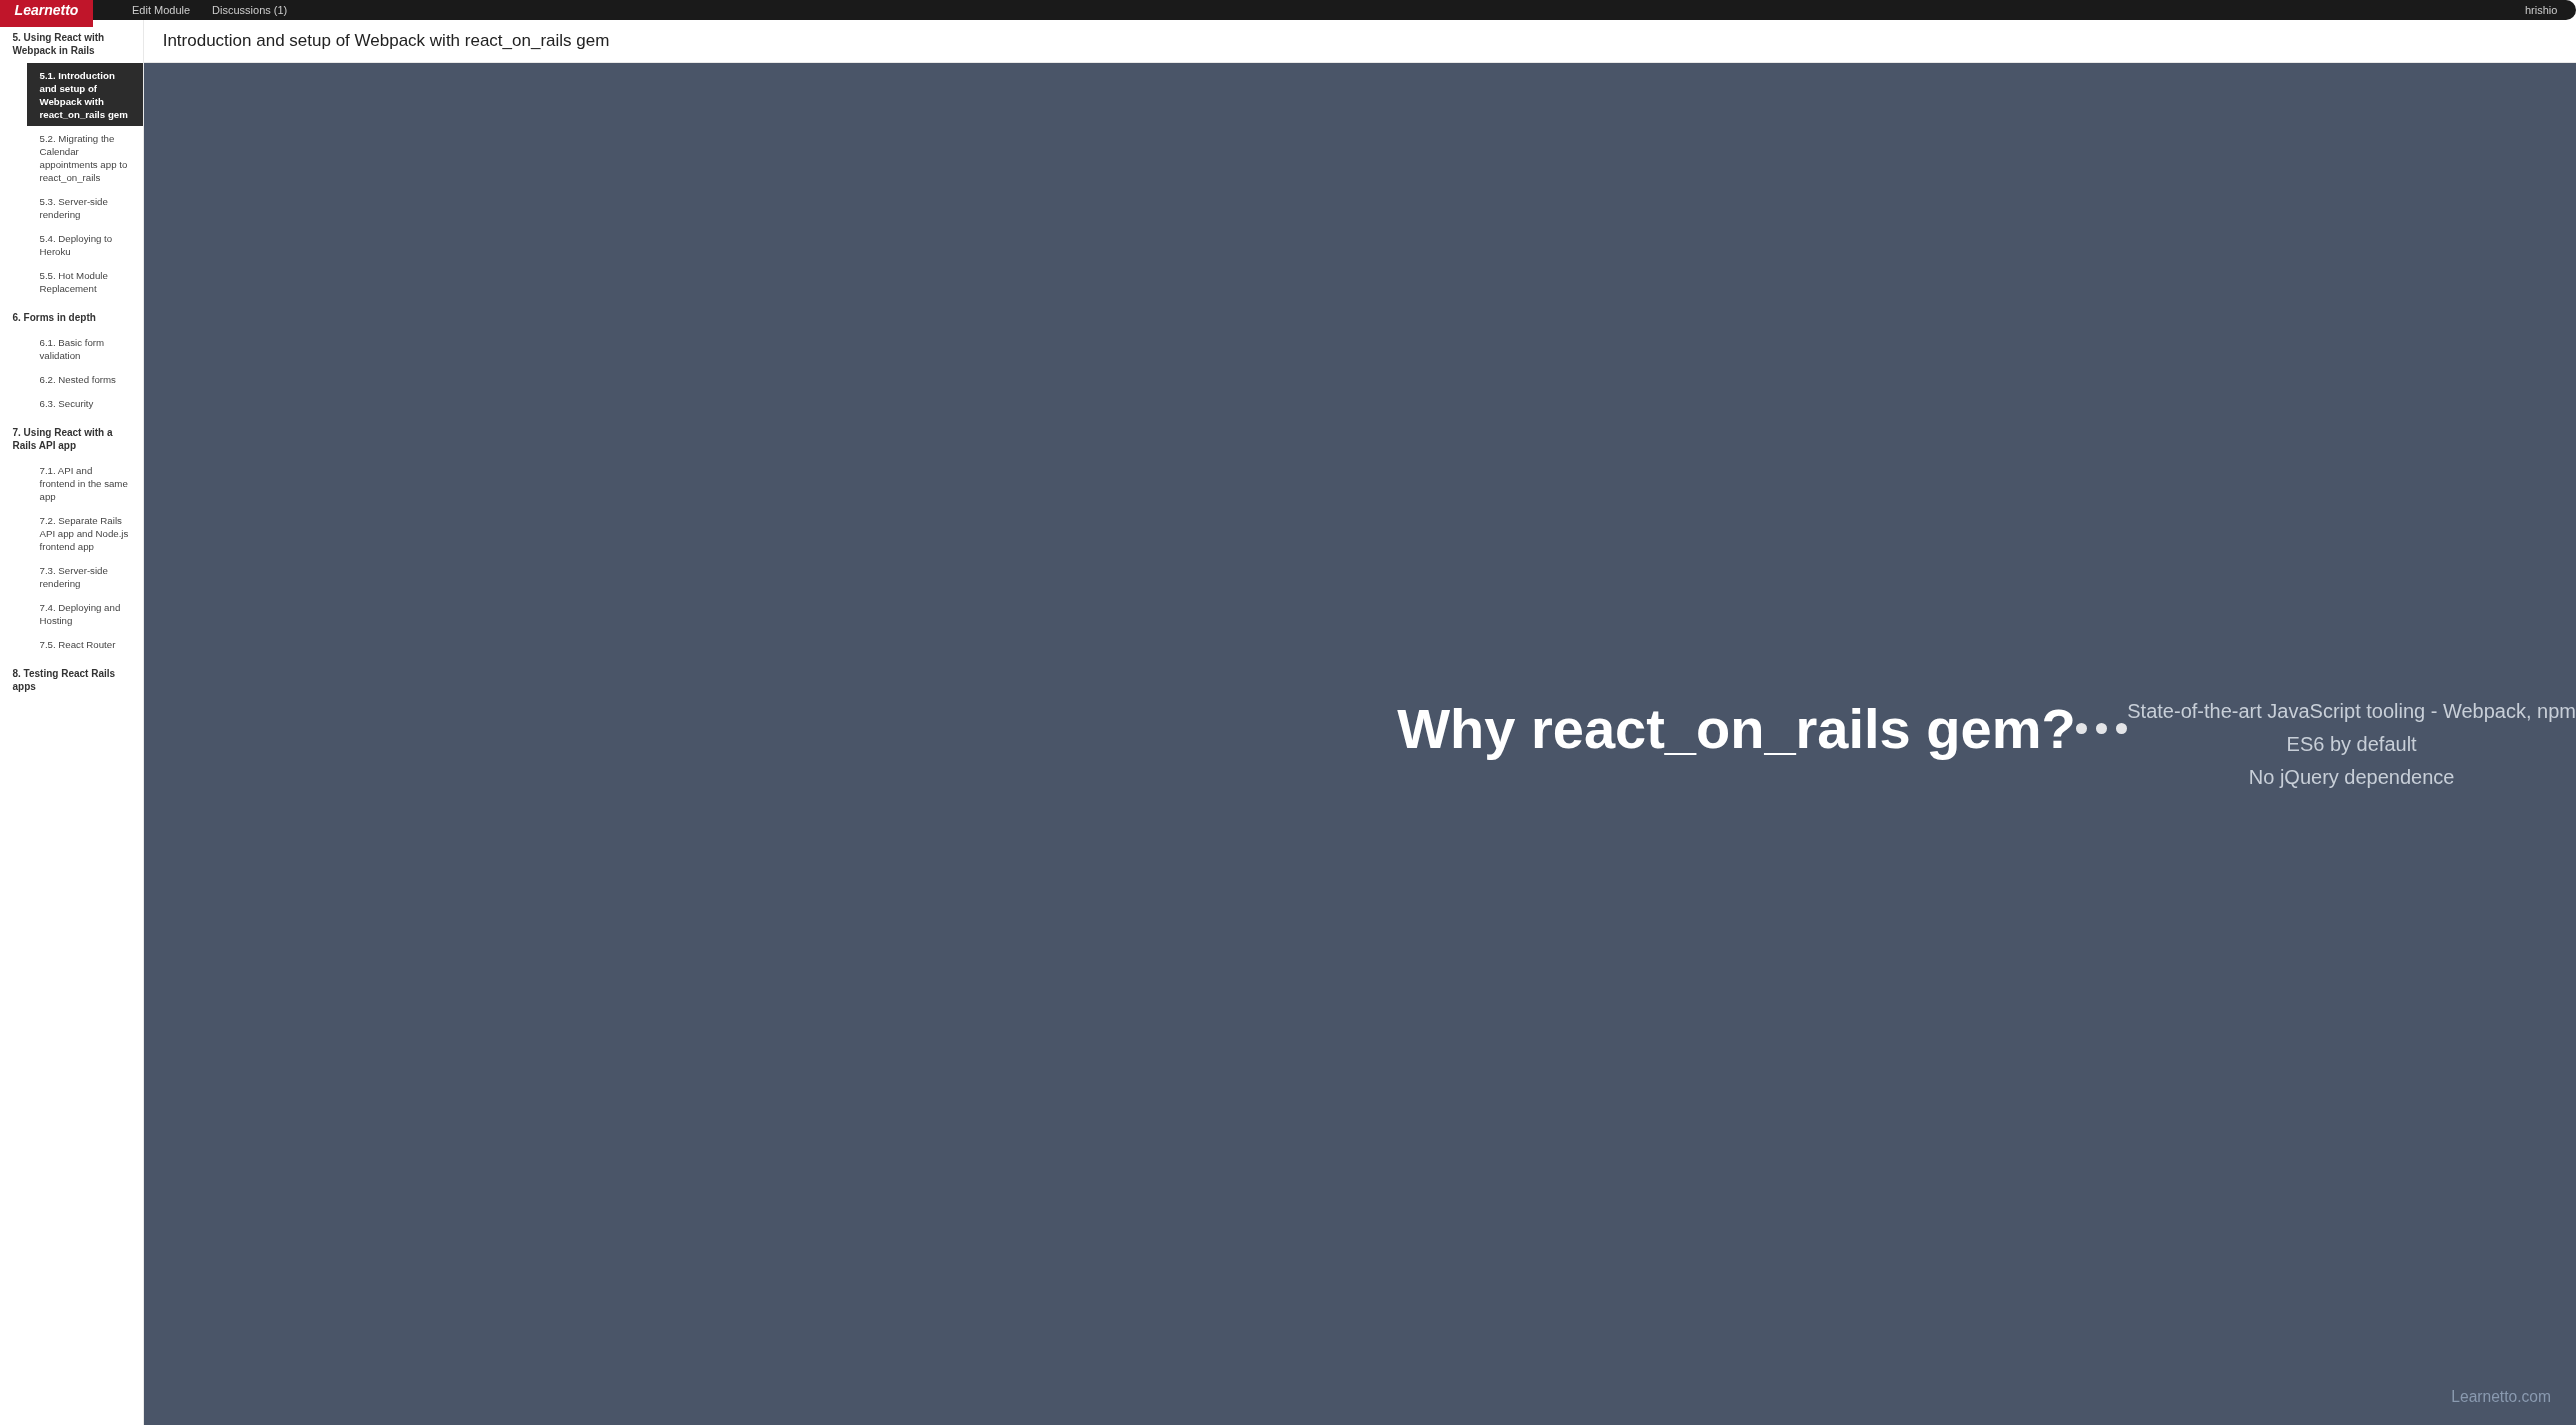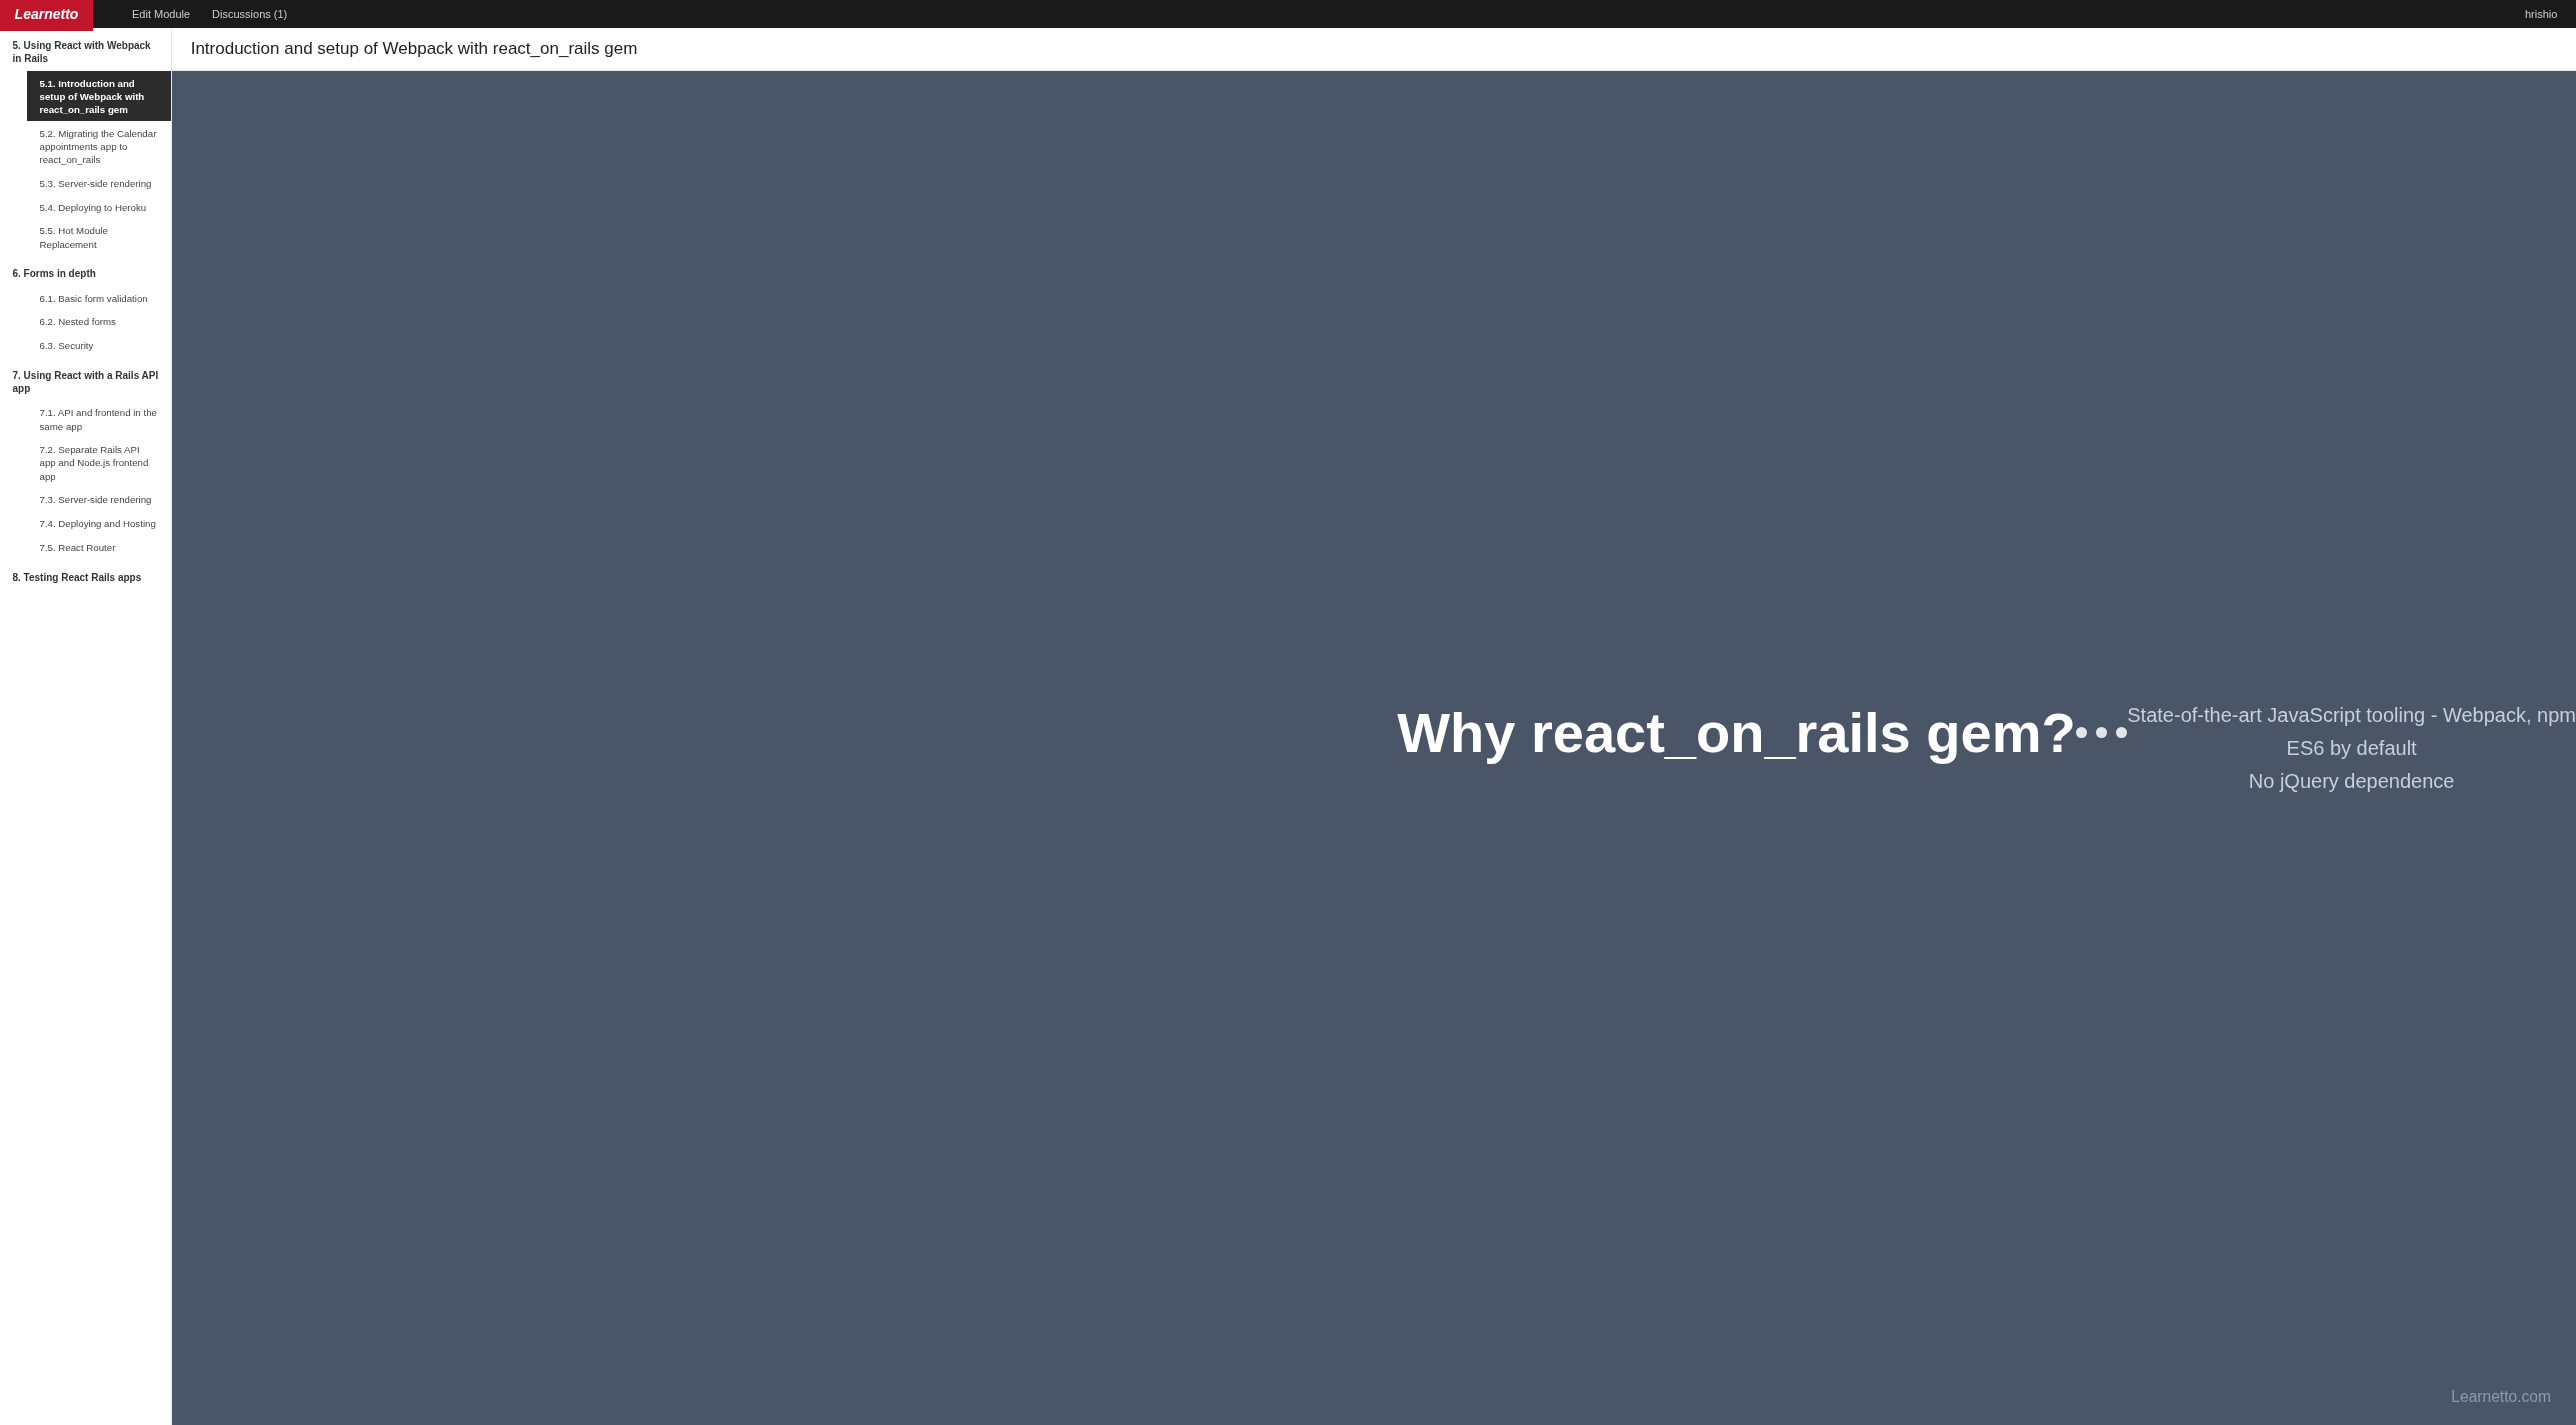--- a/index.html
+++ b/index.html
@@ -1,26 +1,27 @@
 <!DOCTYPE html>
 <html style="font-size:12.5px"><head>
   <meta charset="utf-8">
   <style>
     * { margin: 0; padding: 0; box-sizing: border-box; }
     body { font-family: -apple-system, BlinkMacSystemFont, 'Segoe UI', Helvetica, Arial, sans-serif; background: #fff; display: flex; flex-direction: column; height: 100vh; overflow: hidden; }
 
     
     .top-nav {
       background: #1a1a1a;
-      height: 28px;
+      height: 20px;
       display: flex;
       align-items: center;
       padding: 0 0;
       flex-shrink: 0;
       position: relative;
+      border-radius: 17px;
     }
     .logo-area {
       background: #c0152a;
       height: 34px;
       width: 93px;
       display: flex;
       align-items: center;
       justify-content: center;
       flex-shrink: 0;
     }
@@ -51,21 +52,21 @@
 
     
     .main-layout {
       display: flex;
       flex: 1;
       overflow: hidden;
     }
 
     
     .sidebar {
-      width: 172px;
+      width: 144px;
       background: #fff;
       border-right: 0.8px solid #e8e8e8;
       overflow-y: auto;
       flex-shrink: 0;
     }
     .sidebar-section-title {
       font-size: 10px;
       font-weight: 600;
       color: #333;
       padding: 11px 12.5px 6.2px 12.5px;

